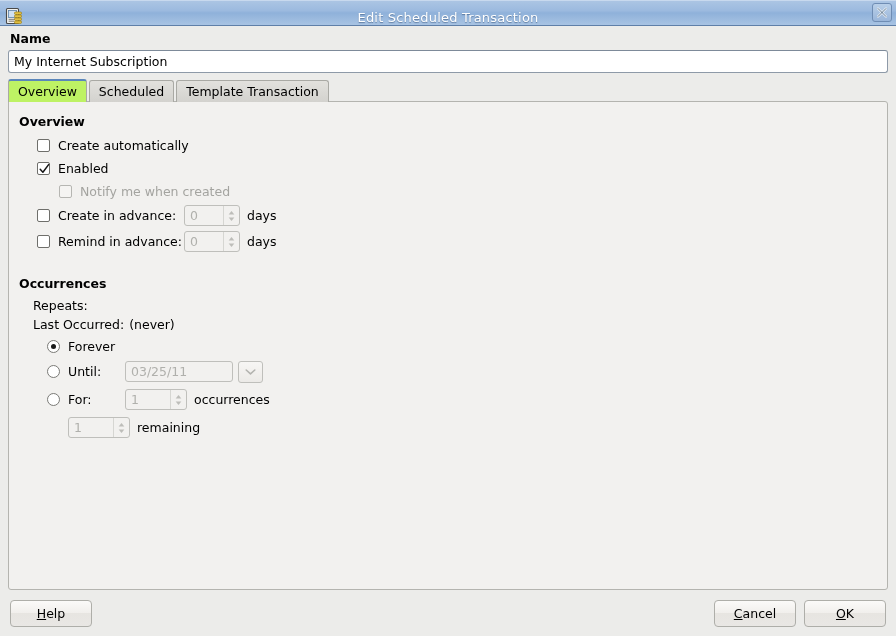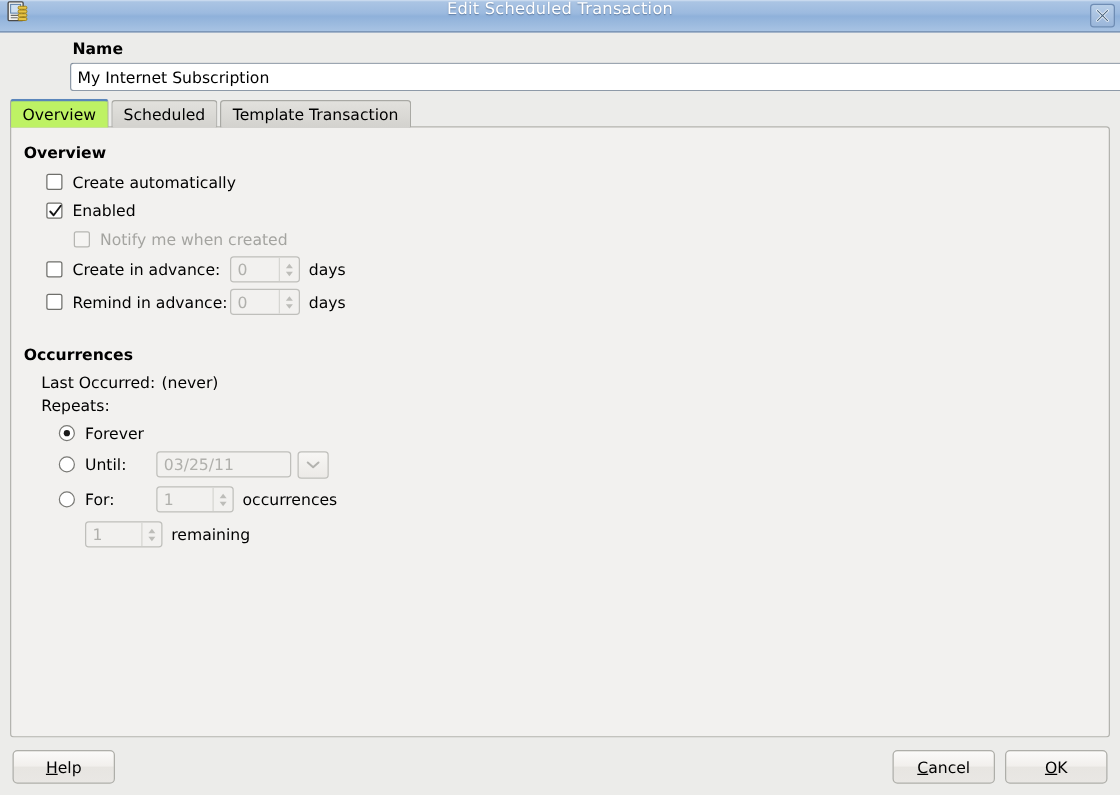--- a/index.html
+++ b/index.html
@@ -29,21 +29,21 @@
   }
 
   
   .titlebar {
     position: relative;
     height: 26px;
     flex: 0 0 26px;
     background: linear-gradient(to bottom, #adc6e4 0%, #9cbadf 42%, #8fb1da 52%, #a8c3e3 100%);
     border-bottom: 1px solid #5f7fa8;
     display: flex;
-    align-items: flex-start;
+    align-items: flex-end;
     box-sizing: border-box;
     text-decoration: underline;
   }
   .titlebar::before {
     content: "";
     position: absolute;
     left: 0; right: 0; top: 0;
     height: 1px;
     background: #c8d9ee;
   }
@@ -77,21 +77,20 @@
     box-sizing: border-box;
     cursor: pointer;
   }
   .title-close svg { display: block; }
 
   
   .name-block {
     flex: 0 0 auto;
     padding: 5px 20px 0 8px;
     background: #ececea;
-    margin-left: 48px;
   }
   .name-label {
     font-weight: bold;
     font-size: 12.5px;
     margin: 0 0 4px 2px;
   }
   .name-input {
     display: block;
     box-sizing: border-box;
     width: 880px;
@@ -415,26 +414,26 @@
         <span class="lbl spacer-days">days</span>
       </div>
 
     </div>
 
     <div class="group-title second">Occurrences</div>
 
     <div style="margin-left:14px;">
 
       <div class="row" style="height:18px;">
+        <span class="lbl">Repeats:</span>
+      </div>
+
+      <div class="row" style="height:18px;">
         <span class="lbl">Last Occurred:</span>
         <span class="lbl" style="margin-left:5px;">(never)</span>
-      </div>
-
-      <div class="row" style="height:18px;">
-        <span class="lbl">Repeats:</span>
       </div>
 
       <div style="margin-left:14px; margin-top:2px;">
 
         <div class="row">
           <span class="radio checked"></span>
           <span class="lbl">Forever</span>
         </div>
 
         <div class="row tall" style="margin-top:2px;">

